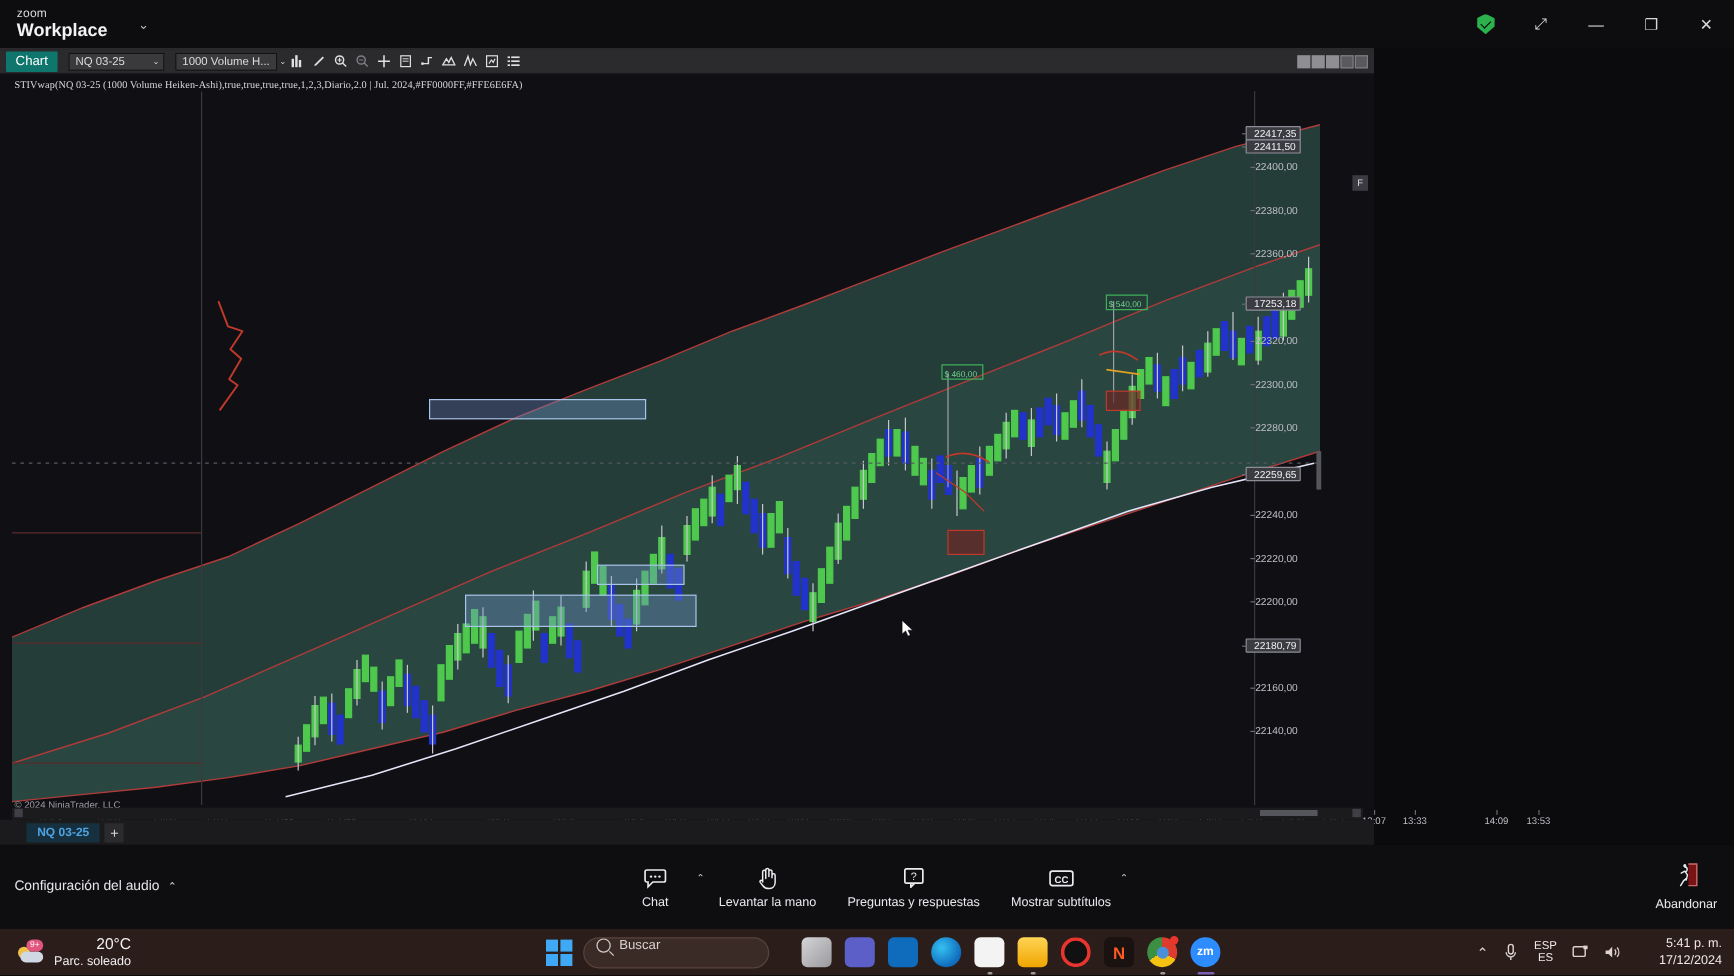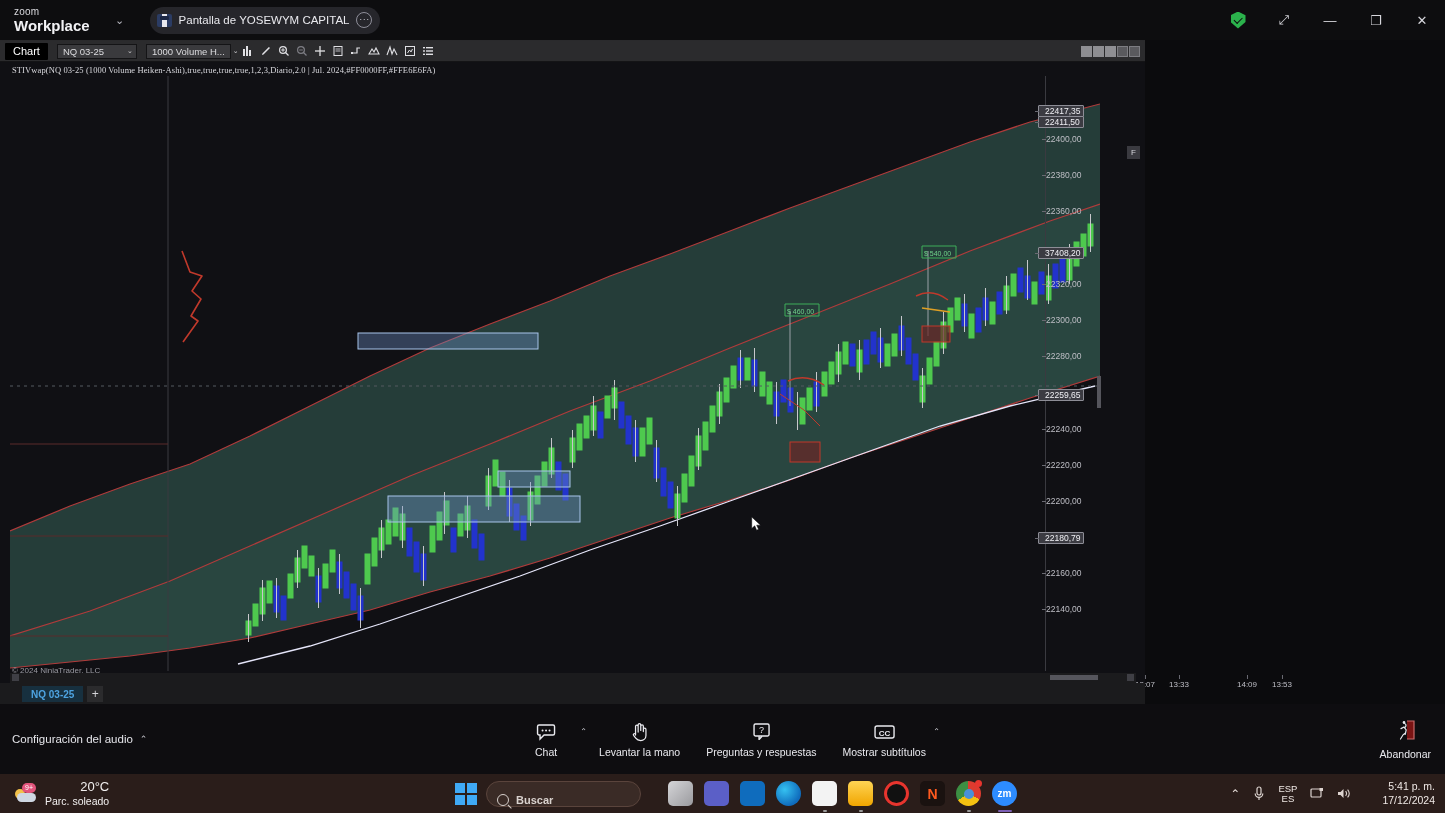--- a/index.html
+++ b/index.html
@@ -59,21 +59,21 @@
   
   .nt-window {
     position: absolute; left: 0; top: 40px; width: 1145px; height: 664px;
     background: #1b1b1d; border-top: 1px solid #2a2a2c;
   }
   .nt-toolbar {
     position: relative; height: 21px; background: #2b2b2d; display: flex; align-items: center;
     border-bottom: 1px solid #141416;
   }
   .chart-tab {
-    height: 17px; margin-left: 5px; padding: 0 8px; background: #000000; color: #fff;
+    height: 17px; margin-left: 5px; padding: 0 8px; background: #0f766e; color: #fff;
     font-size: 11px; display: flex; align-items: center; border-radius: 1px; cursor: pointer;
   }
   .nt-select {
     height: 15px; margin-left: 9px; background: #3a3a3d; border: 1px solid #141416;
     color: #dcdcdf; font-size: 9.5px; display: flex; align-items: center;
     padding: 0 3px 0 5px; cursor: pointer; position: relative;
   }
   .nt-select .lbl { white-space: nowrap; }
   .nt-select .cv { margin-left: auto; padding-left: 8px; font-size: 7px; color: #cfcfd2; }
   .sel-sym { width: 80px; }
@@ -247,23 +247,22 @@
   }
   .tb-weather .txt { line-height: 1.15; }
   .tb-weather .t1 { font-size: 13px; color: #f0eeee; text-align: right; }
   .tb-weather .t2 { font-size: 10.5px; color: #f0eeee; }
   .tb-center { position: absolute; left: 455px; display: flex; align-items: center; gap: 9px; }
   .win-logo { width: 22px; height: 22px; display: grid; grid-template-columns: 1fr 1fr;
     grid-template-rows: 1fr 1fr; gap: 2px; cursor: pointer; }
   .win-logo i { background: #3fa9f5; display: block; }
   .search-pill {
     width: 155px; height: 26px; border-radius: 14px; background: #3a2b26;
-    border: 1px solid #5a443c; display: flex; align-items: flex-end; gap: 7px; padding-left: 10px;
+    border: 1px solid #5a443c; display: flex; align-items: flex-start; gap: 7px; padding-left: 10px;
     cursor: text;
-    font-weight: bold;
   }
   .search-pill .mag { width: 12px; height: 12px; border: 1.4px solid #d6cfcb;
     border-radius: 50%; position: relative; }
   .search-pill .mag:after { content:""; position:absolute; right:-4px; bottom:-3px;
     width:5px; height:1.4px; background:#d6cfcb; transform: rotate(45deg); }
   .search-pill .ph { font-size: 11px; color: #d9d2ce; }
   .tb-apps { display: flex; align-items: center; gap: 11px; margin-left: 18px; }
   .appi { width: 25px; height: 25px; border-radius: 5px; position: relative; cursor: pointer; }
   .appi.active:after {
     content:""; position:absolute; left:50%; bottom:-6px; transform:translateX(-50%);
@@ -283,25 +282,20 @@
 
 <div id="app">
 
   <div class="zoom-topbar">
     <div class="zoom-brand">
       <div class="z1">zoom</div>
       <div class="z2">Workplace</div>
     </div>
     <div class="zoom-caret">⌄</div>
 
-    <div class="share-tab">
-      <span class="flagico"></span>
-      <span class="ttl">Pantalla de YOSEWYM CAPITAL</span>
-      <span class="dots">···</span>
-    </div>
 
     <div class="win-ctrls">
       <div class="item">
           <span class="shield"></span>
         </div>
       <div class="item">⤢</div>
       <div class="item">—</div>
       <div class="item">❐</div>
       <div class="item">✕</div>
     </div>
@@ -636,21 +630,21 @@
           <path d="M0 0 L0 13 L3.4 10 L5.6 15 L7.8 14 L5.6 9.3 L10 9.3 Z" fill="#fff" stroke="#000" stroke-width=".5"></path>
         </svg>
       </div>
 
       <div class="price-axis">
         <div class="tick hl" style="top:29px">22417,35</div>
         <div class="tick hl" style="top:40px">22411,50</div>
         <div class="tick" style="top:58px">22400,00</div>
         <div class="tick" style="top:94px">22380,00</div>
         <div class="tick" style="top:130px">22360,00</div>
-        <div class="tick hl" style="top:171px">37408,20</div>
+        <div class="tick hl" style="top:171px">17253,18</div>
         <div class="tick" style="top:203px">22320,00</div>
         <div class="tick" style="top:239px">22300,00</div>
         <div class="tick" style="top:275px">22280,00</div>
         <div class="tick hl" style="top:313px">22259,65</div>
         <div class="tick" style="top:348px">22240,00</div>
         <div class="tick" style="top:384px">22220,00</div>
         <div class="tick" style="top:420px">22200,00</div>
         <div class="tick hl" style="top:456px">22180,79</div>
         <div class="tick" style="top:492px">22160,00</div>
         <div class="tick" style="top:528px">22140,00</div>

